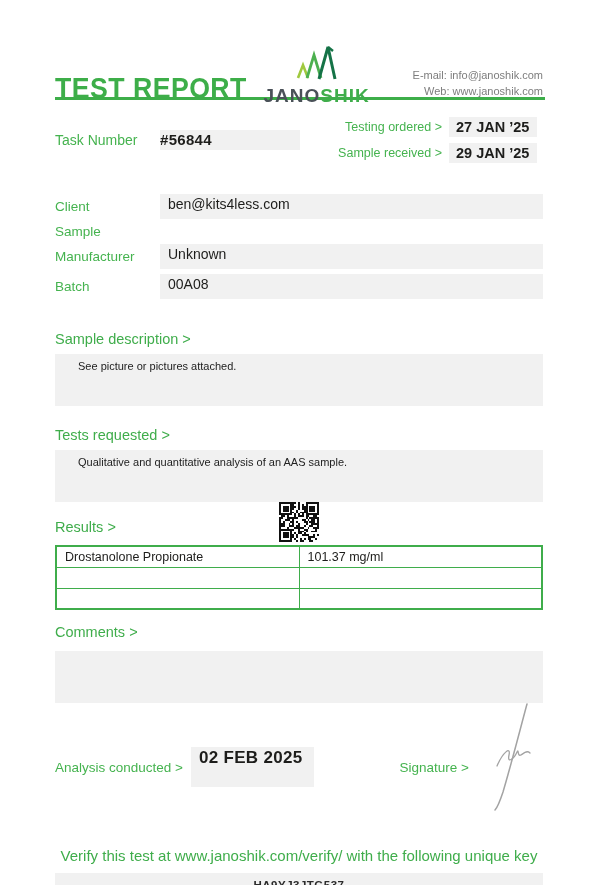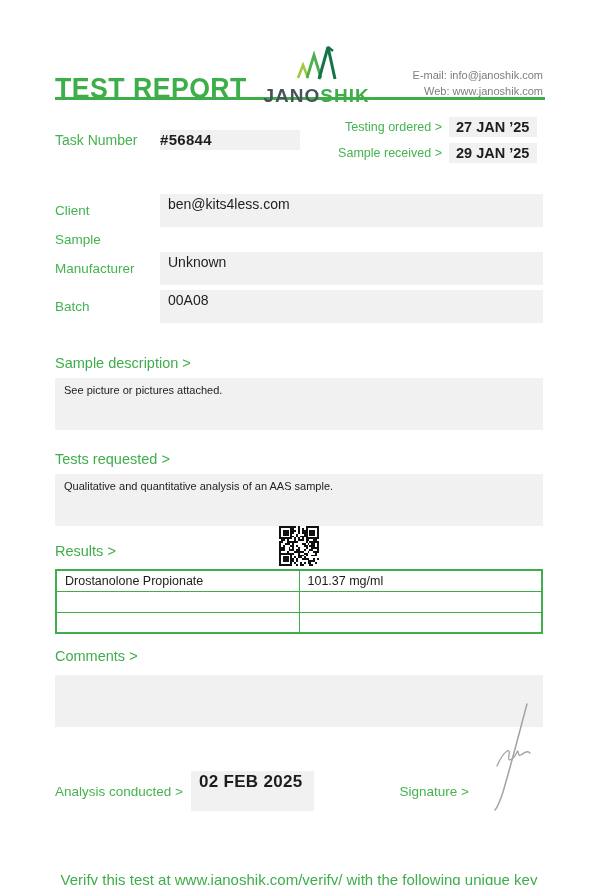--- a/index.html
+++ b/index.html
@@ -26,25 +26,25 @@
   .task-right { margin-left:auto; margin-right:6px; }
   .tr-line { display:flex; align-items:center; height:21px; }
   .tr-line + .tr-line { margin-top:5px; }
   .tr-label { color:#45b34f; font-size:12.5px; text-align:right; width:108px; white-space:nowrap; }
   .tr-value { background:#f1f1f1; width:88px; height:20px; line-height:20px; padding-left:7px; margin-left:7px; font-size:14.5px; font-weight:600; color:#1d1d1b; white-space:nowrap; }
 
   
   .info-section { margin-top:31px; }
   .info-row { display:flex; align-items:center; margin-bottom:5px; }
   .info-label { color:#45b34f; font-size:13.5px; width:105px; }
-  .info-value { background:#f1f1f1; flex:1; height:33px; line-height:20px; padding-left:8px; font-size:14px; font-weight:500; color:#1d1d1b; }
+  .info-value { background:#f1f1f1; flex:1; height:25px; line-height:20px; padding-left:8px; font-size:14px; font-weight:500; color:#1d1d1b; }
 
   
   .sec-heading { color:#3fad4b; font-size:14.5px; line-height:18px; }
-  .sec-box { background:#f1f1f1; height:52px; padding:6px 9px; font-size:11px; color:#222; margin-top:6px; }
+  .sec-box { background:#f1f1f1; height:52px; padding:6px 23px; font-size:11px; color:#222; margin-top:6px; }
   .sec-desc { margin-top:31px; }
   .sec-tests { margin-top:20px; }
 
   
   .results-head { position:relative; height:43px; }
   .results-head .sec-heading { position:absolute; left:0; bottom:9px; }
   .qr { position:absolute; top:0; left:50%; transform:translateX(-50%); width:40px; height:40px; }
   table.results { width:100%; border-collapse:collapse; }
   table.results td { border:1.5px solid #3fad4b; height:21px; font-size:12.5px; color:#1d1d1b; padding:0 8px; }
   table.results td.c1 { width:50%; }

